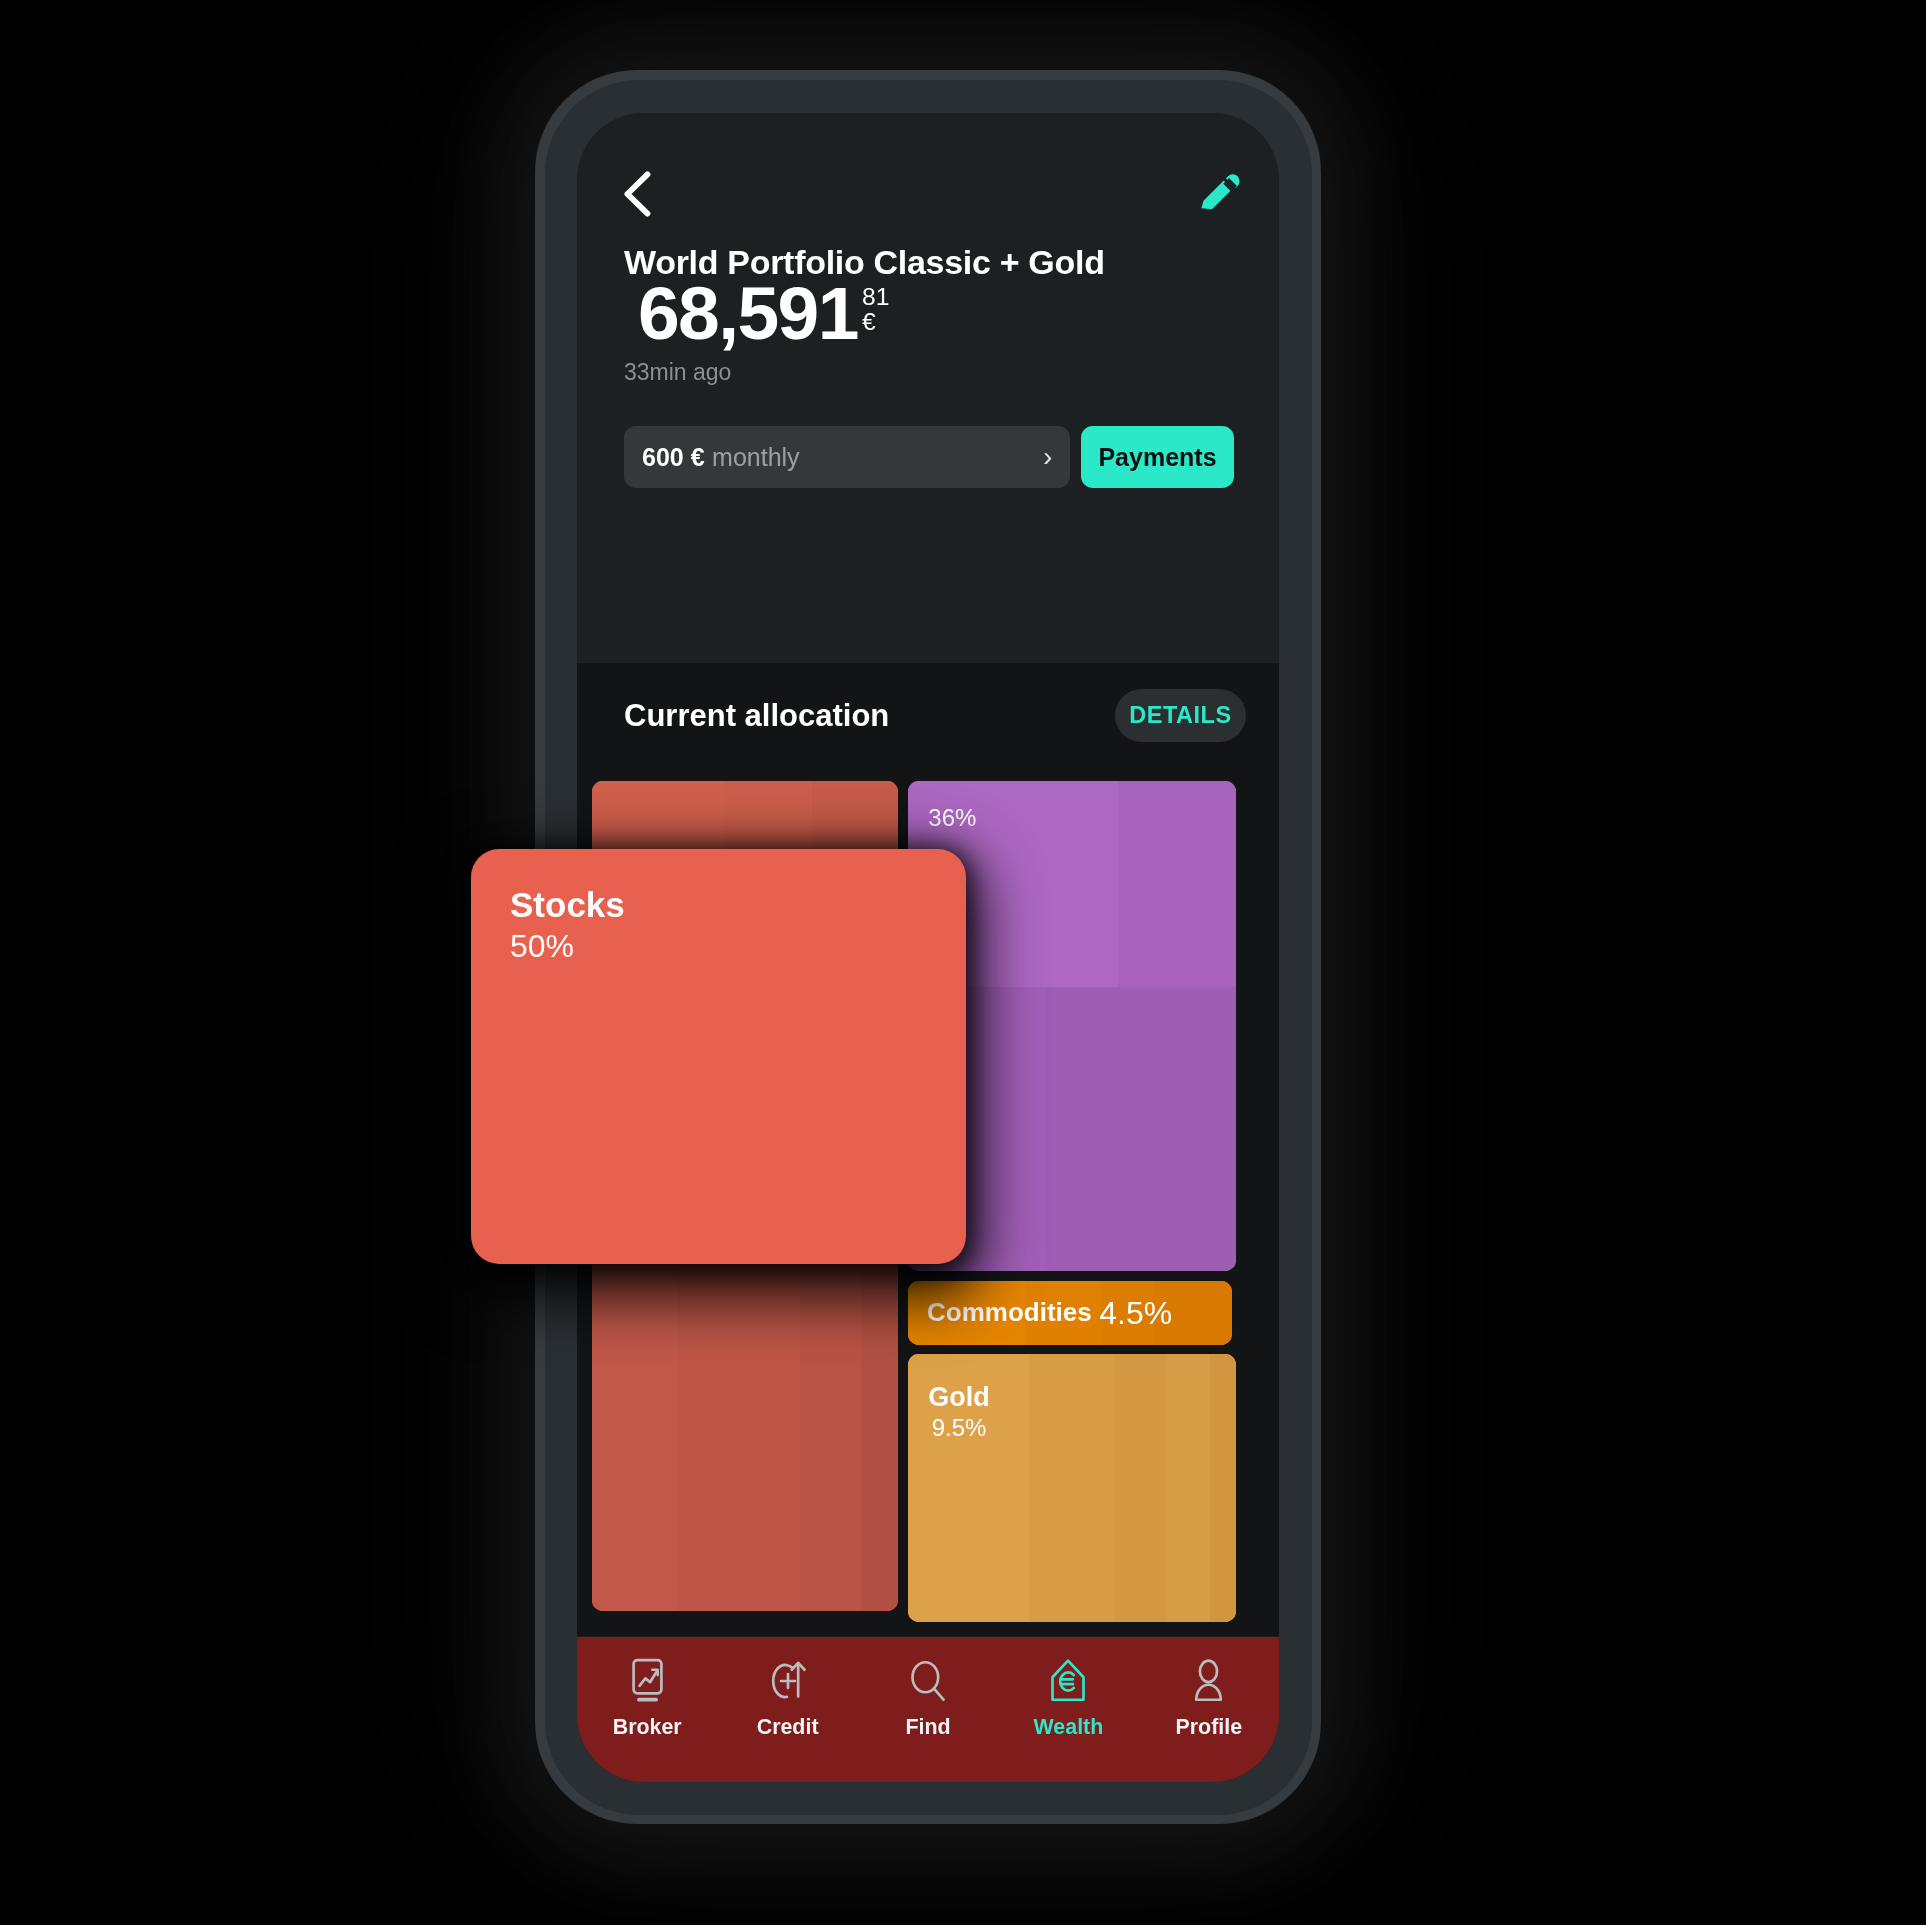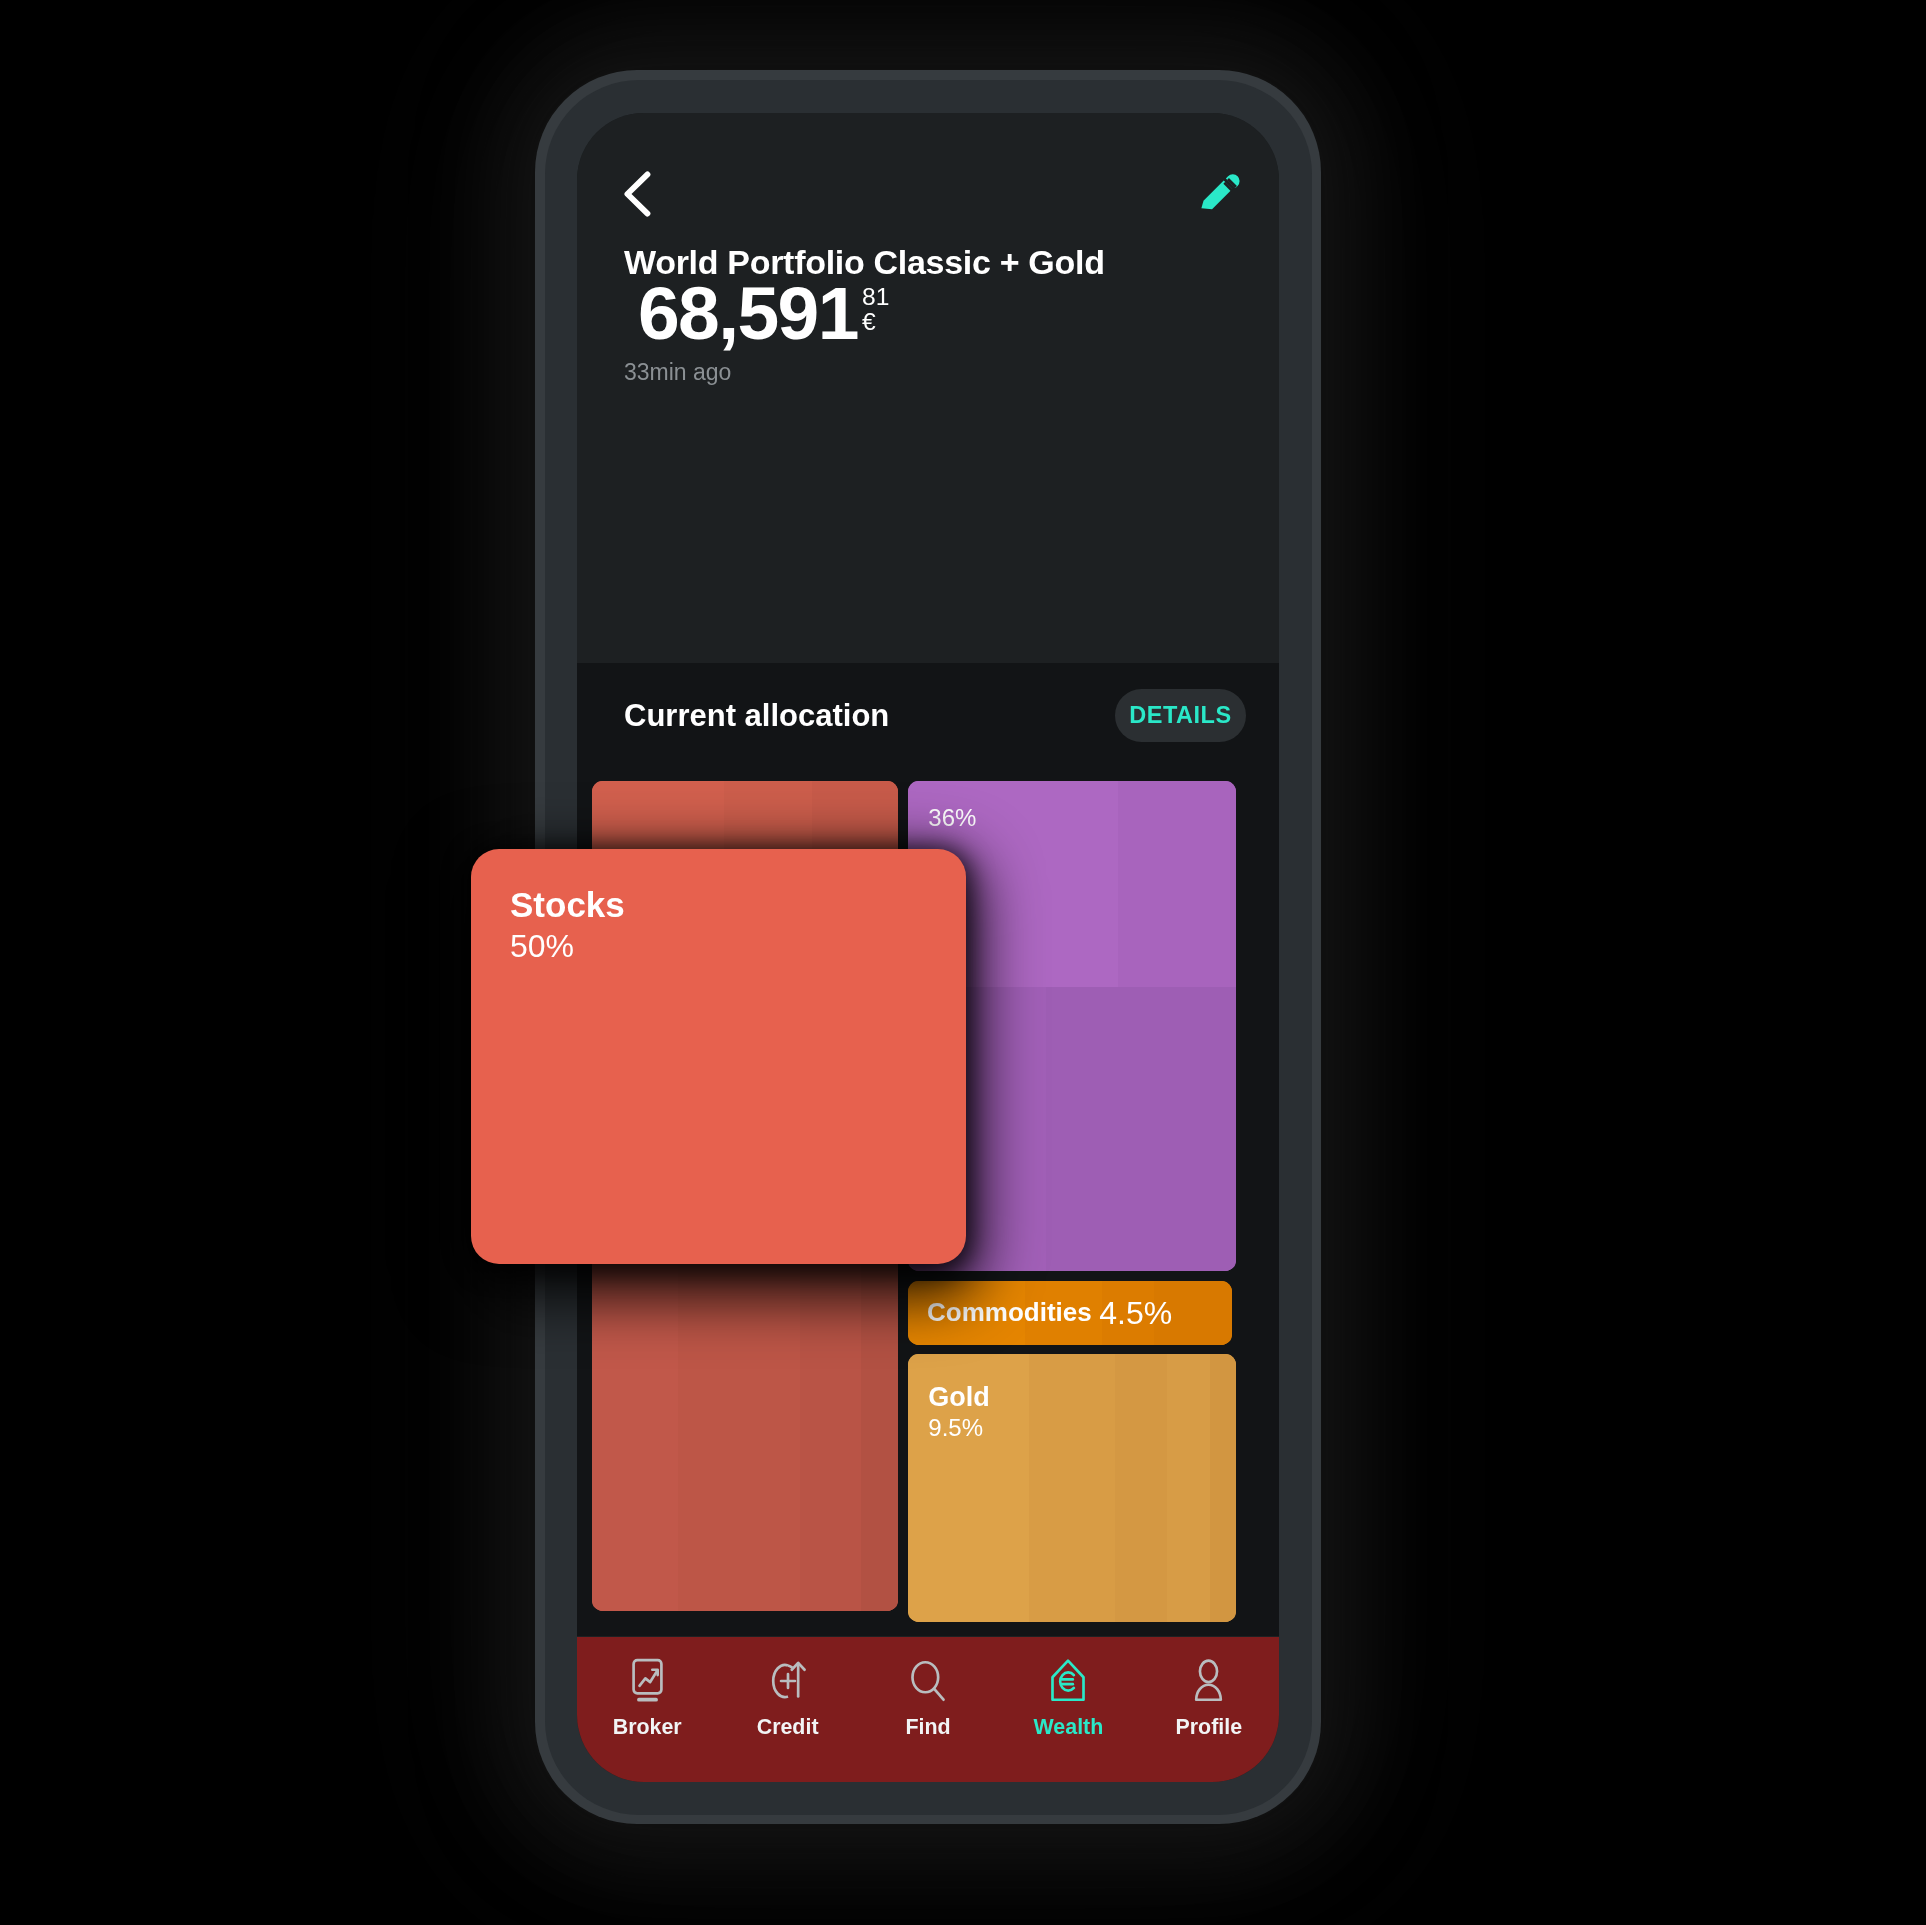--- a/index.html
+++ b/index.html
@@ -163,21 +163,21 @@
   }
   #stocks-card .label{left:39px;top:36px;}
   #stocks-card .t-name{font-size:35px;}
   #stocks-card .t-pct{font-size:32px;margin-top:4.3px;}
 
   #tile-bonds{left:0;top:0;width:328px;height:490px;background:#ab66c0;}
   #tile-commodities{left:0;top:500px;width:324px;height:64px;background:#e38200;}
   #tile-commodities .label{top:0;height:100%;display:flex;align-items:center;left:19px;}
   #tile-commodities .t-name{font-size:26px;display:inline;}
   #tile-commodities .t-pct{font-size:32px;display:inline;margin:0 0 0 7.5px;font-weight:400;}
-  #tile-gold{left:0;top:573px;width:328px;height:268px;background:#dba048;}
+  #tile-gold{left:0;top:573px;width:328px;height:268px;background:#dba048;text-align:center;}
   #tile-gold .label{top:28px;}
 
   
   .tabs{
     position:absolute;left:0;top:9.6px;width:100%;height:112px;
     display:flex;
   }
   .tab{
     flex:1;display:flex;flex-direction:column;align-items:center;
     justify-content:flex-start;padding-top:11.8px;cursor:pointer;
@@ -220,20 +220,30 @@
     <div class="balance-row">
       <span class="balance-main">68,591</span>
       <span class="balance-frac">
         <span class="balance-cents">81</span>
         <span class="balance-cur">€</span>
       </span>
     </div>
 
     <div class="updated">33min ago</div>
 
+    <div class="pay-row">
+      <div id="plan-chip">
+        <span class="plan-amount">600 €</span>
+        <span class="plan-period">monthly</span>
+        <span class="chev-r">›</span>
+      </div>
+      <div id="payments-btn">
+        <span>Payments</span>
+      </div>
+    </div>
   </div>
 
   <div class="mid"></div>
 
   <div class="alloc-head">
     <div class="alloc-title">Current allocation</div>
     <div id="details-btn">
       <span>DETAILS</span>
     </div>
   </div>

